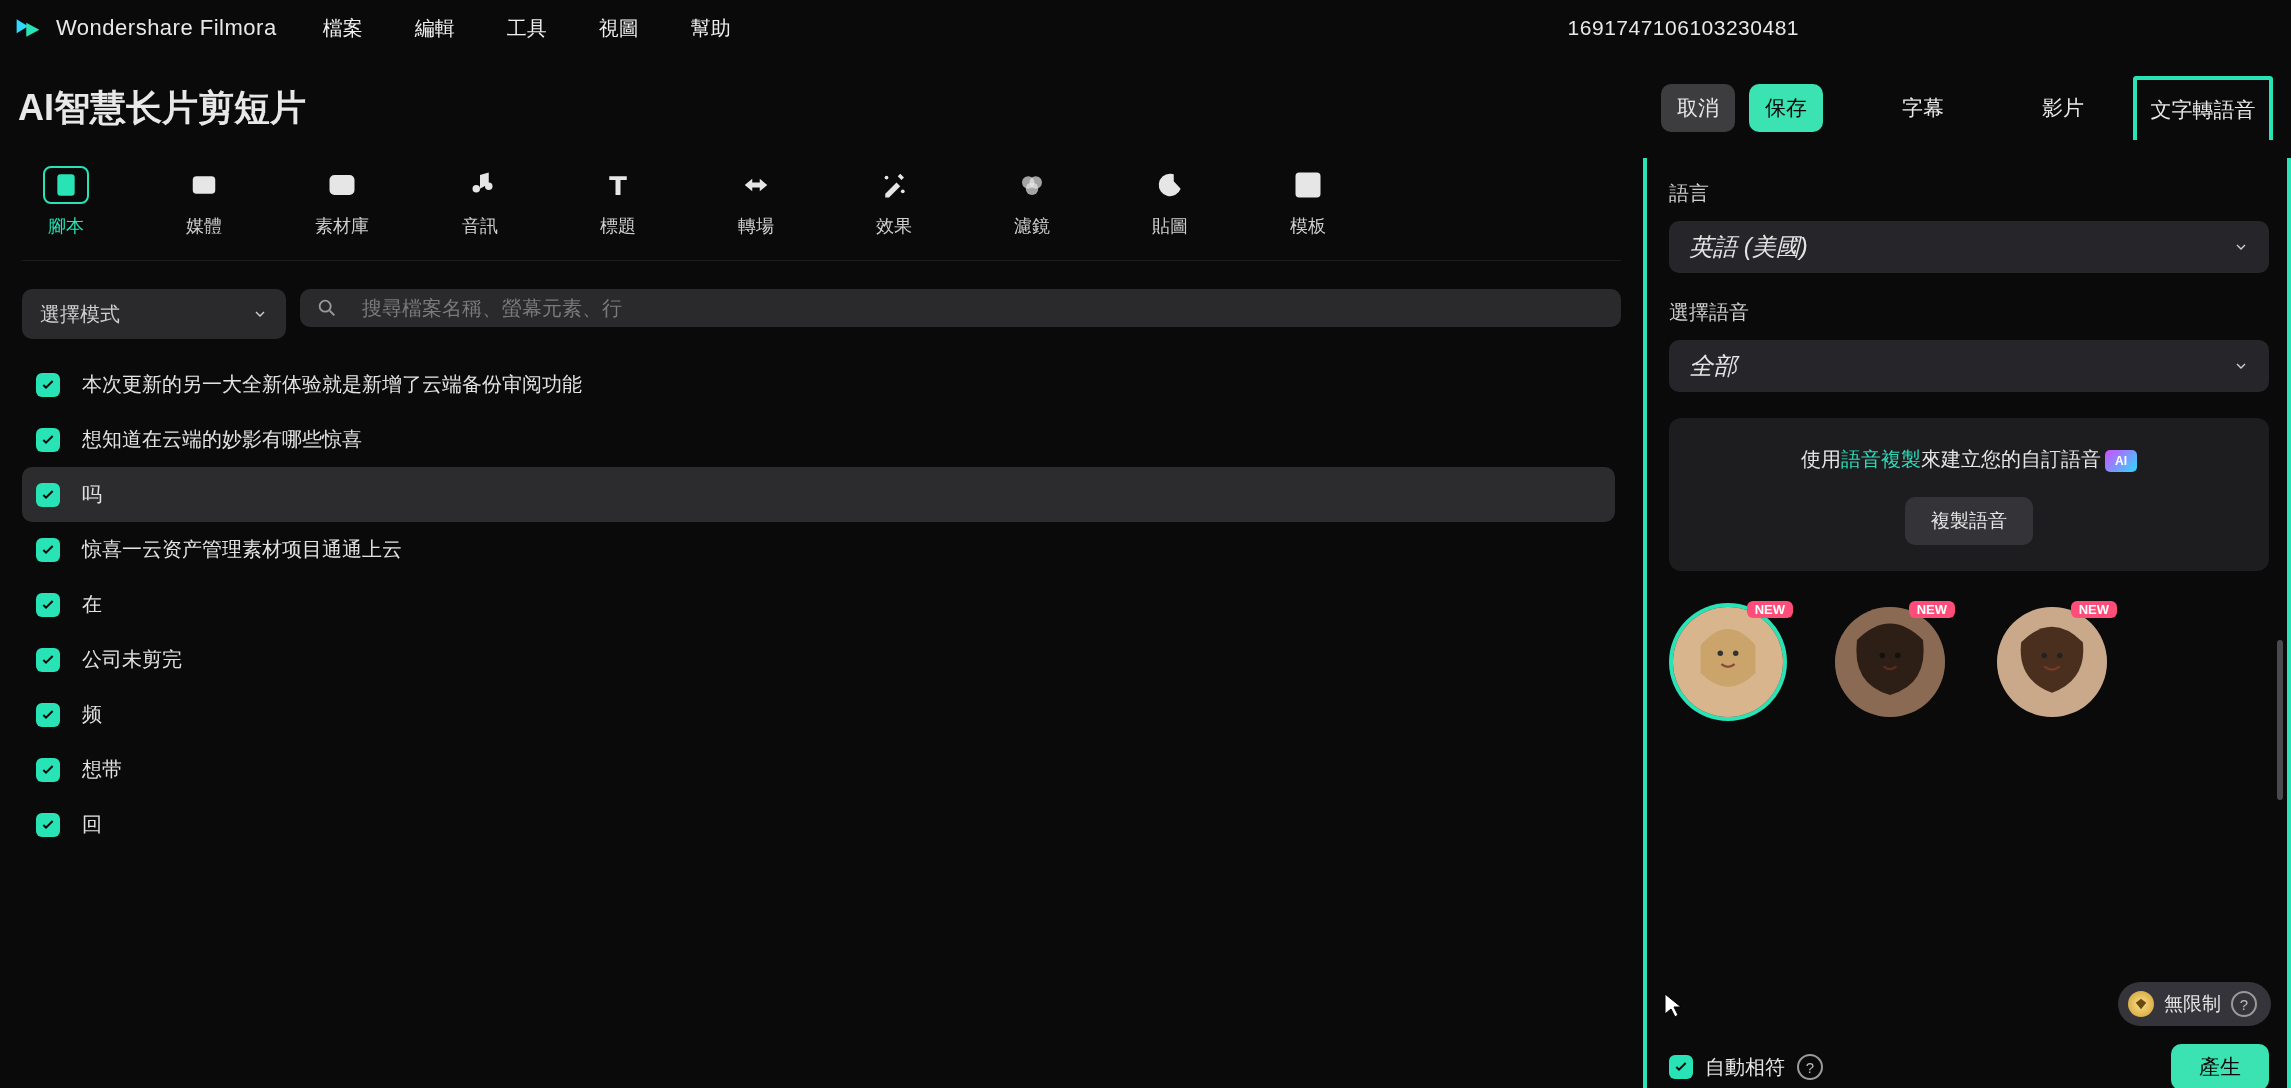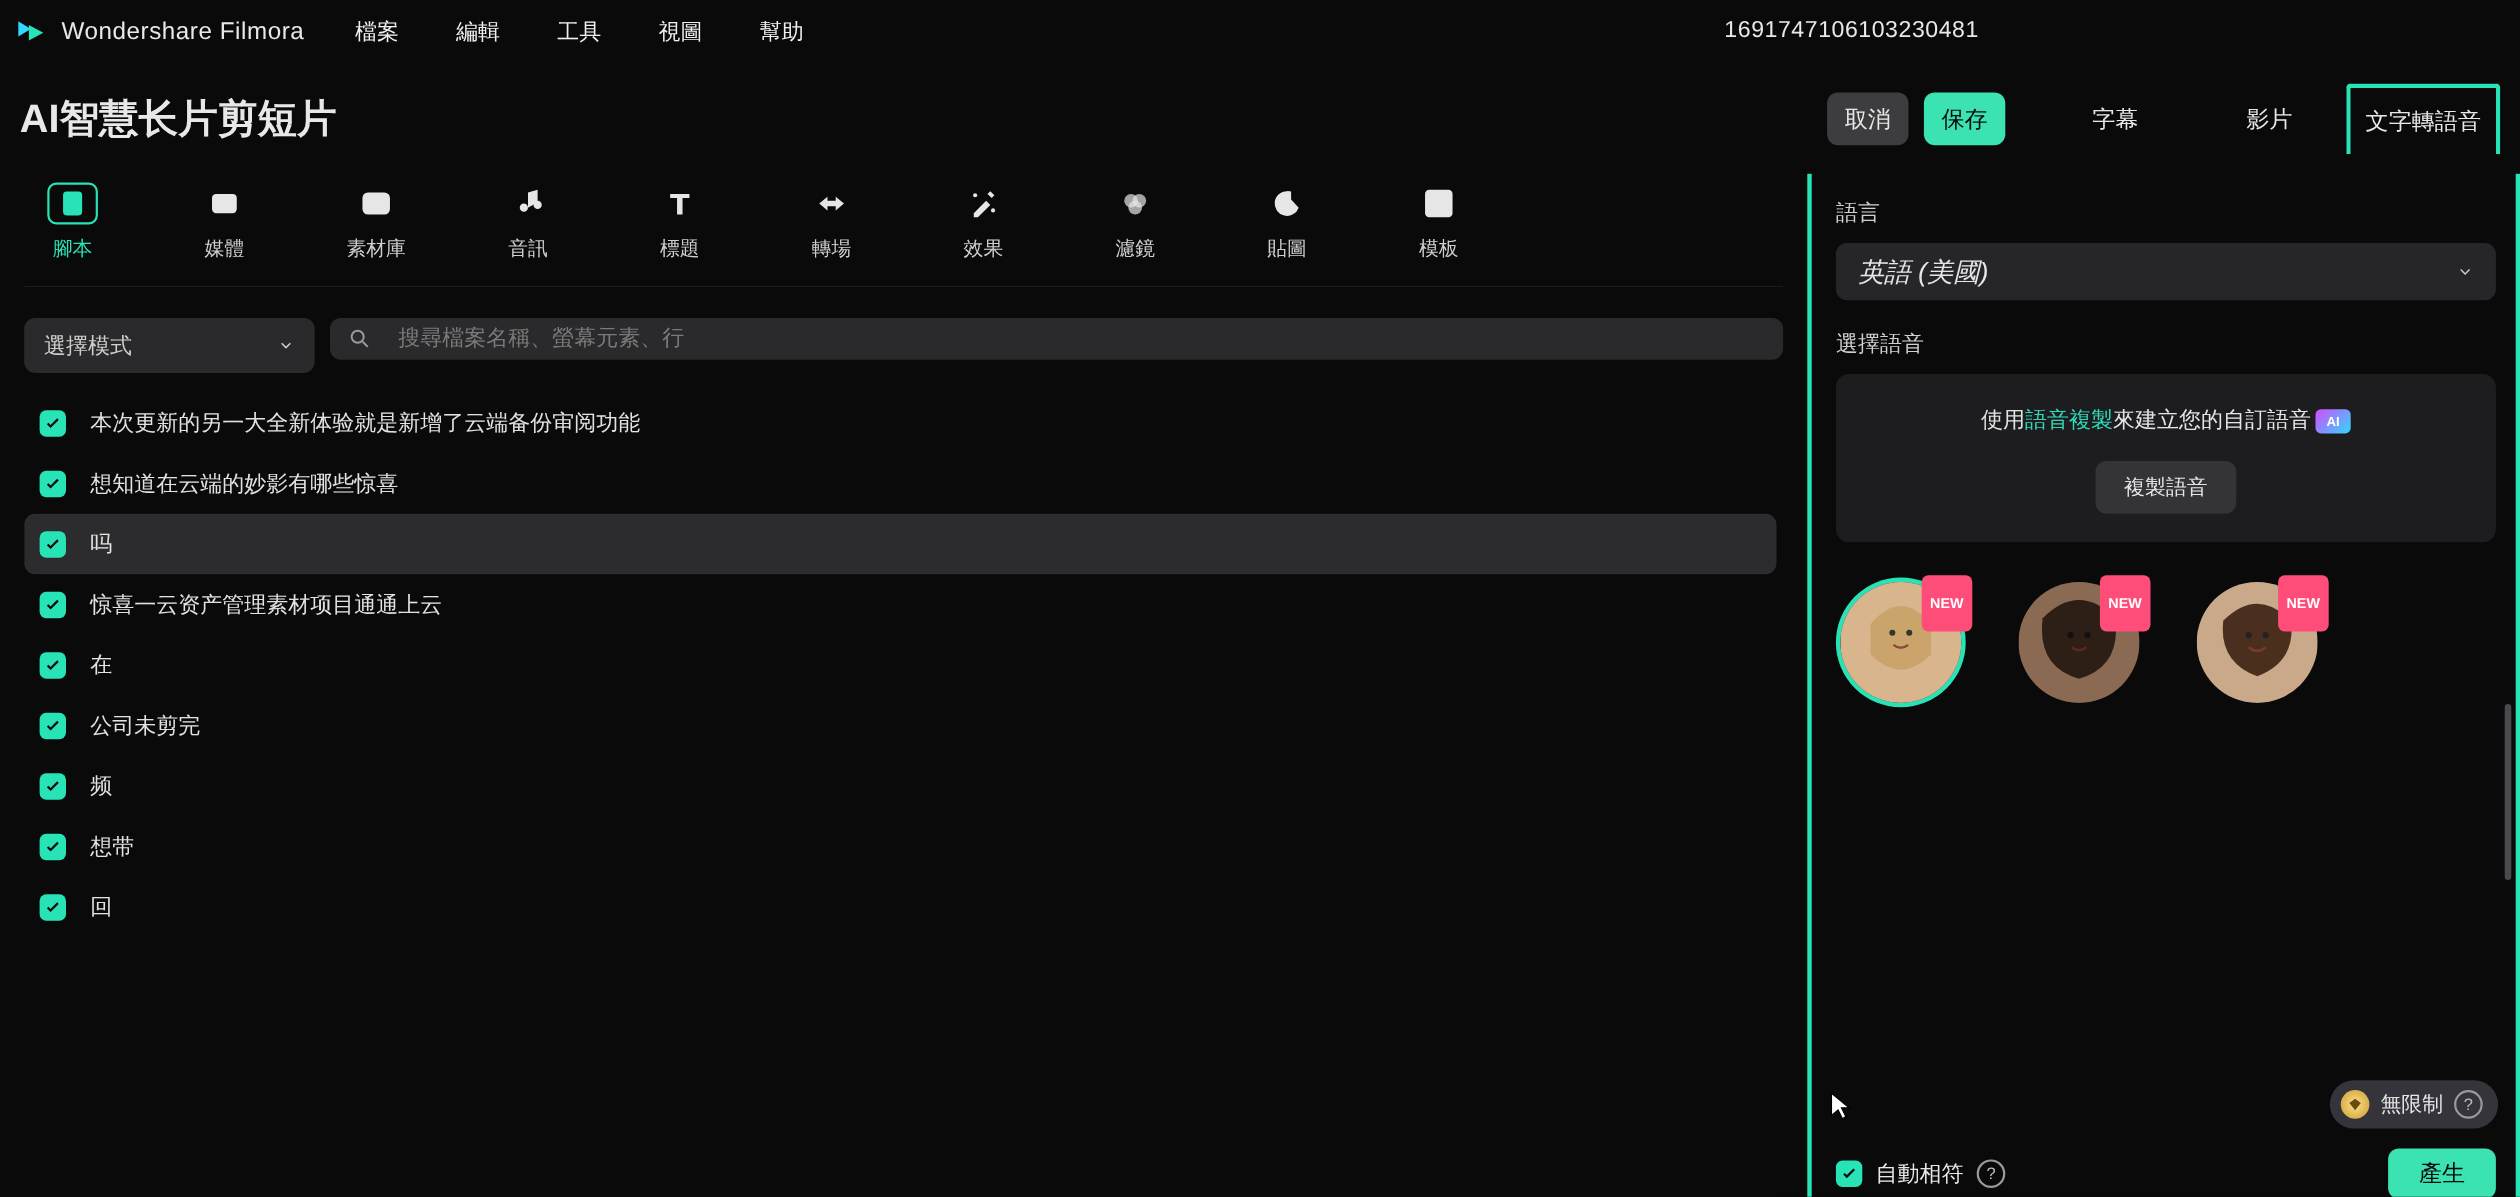--- a/index.html
+++ b/index.html
@@ -155,21 +155,21 @@
 
 .voice-row { display: flex; gap: 52px; padding: 6px 4px; margin-bottom: 20px; }
 .voice {
   width: 110px; height: 110px; border-radius: 55px; position: relative;
   background: #333; cursor: pointer;
 }
 .voice.selected { box-shadow: 0 0 0 4px #28e3b5; }
 .new-badge {
   position: absolute; top: -6px; right: -10px;
   background: #ff4d7a; color: #fff; font-size: 13px; font-weight: 700;
-  padding: 18px 8px; border-radius: 6px;
+  padding: 1px 8px; border-radius: 6px;
 }
 .voice .face { width:100%; height:100%; border-radius:50%; overflow:hidden; }
 
 
 .right-bottom {
   margin-top: auto; display: flex; align-items: center; gap: 12px;
   padding-top: 8px;
 }
 .unlimited-pill {
   position: absolute; right: 16px; bottom: 78px;
@@ -428,20 +428,26 @@
   <div class="right-pane">
     <div class="section-label">語言</div>
     <div class="dropdown">
       <span>英語 (美國)</span>
       <svg class="chevron" viewBox="0 0 24 24">
           <path d="M6 9l6 6 6-6" fill="none" stroke="#cfcfcf" stroke-width="2"></path>
         </svg>
     </div>
 
     <div class="section-label">選擇語音</div>
+    <div class="dropdown">
+      <span>全部</span>
+      <svg class="chevron" viewBox="0 0 24 24">
+          <path d="M6 9l6 6 6-6" fill="none" stroke="#cfcfcf" stroke-width="2"></path>
+        </svg>
+    </div>
 
     <div class="clone-box">
       <div class="clone-text">
         <span>使用</span><span class="clone-link">語音複製</span><span>來建立您的自訂語音</span><span class="ai-badge">AI</span>
       </div>
       <div class="btn-clone">複製語音</div>
     </div>
 
     <div class="voice-row">
       <div class="voice selected">

